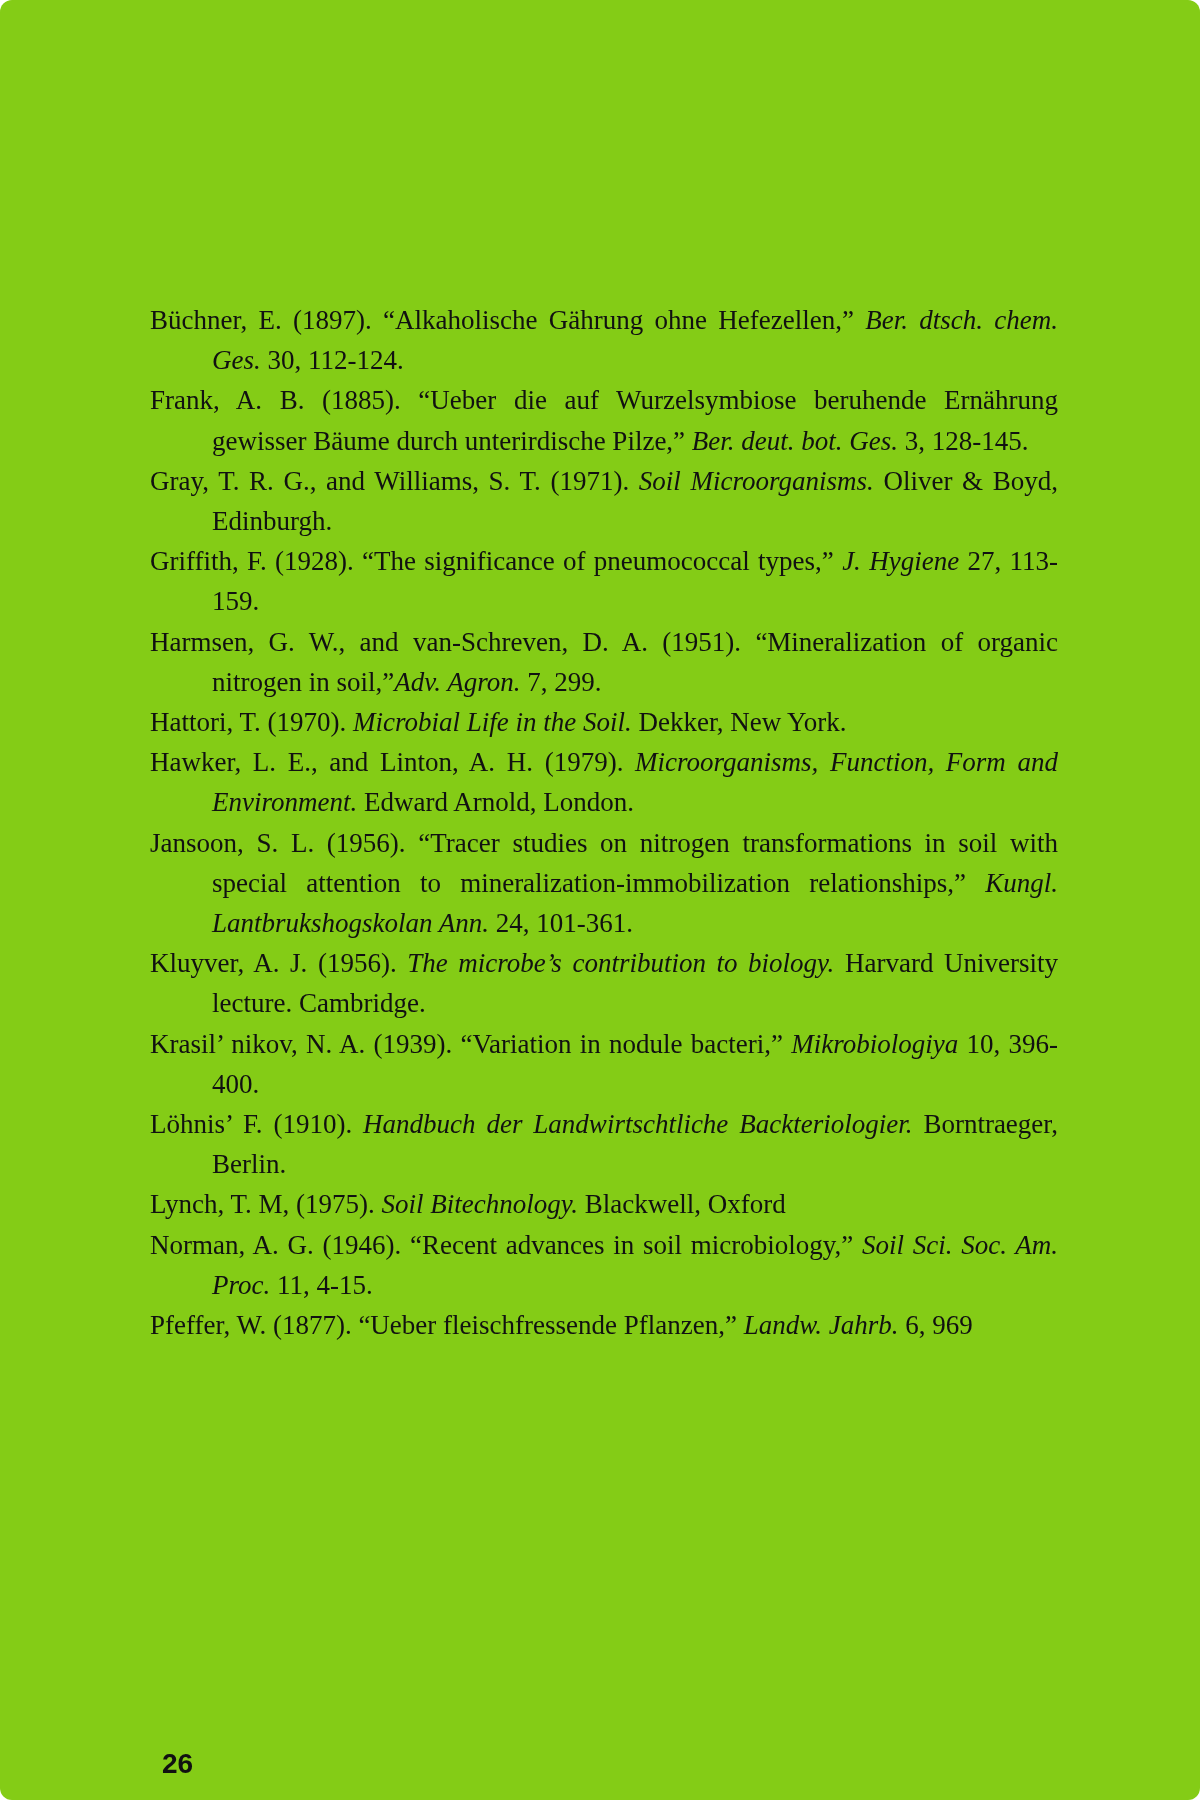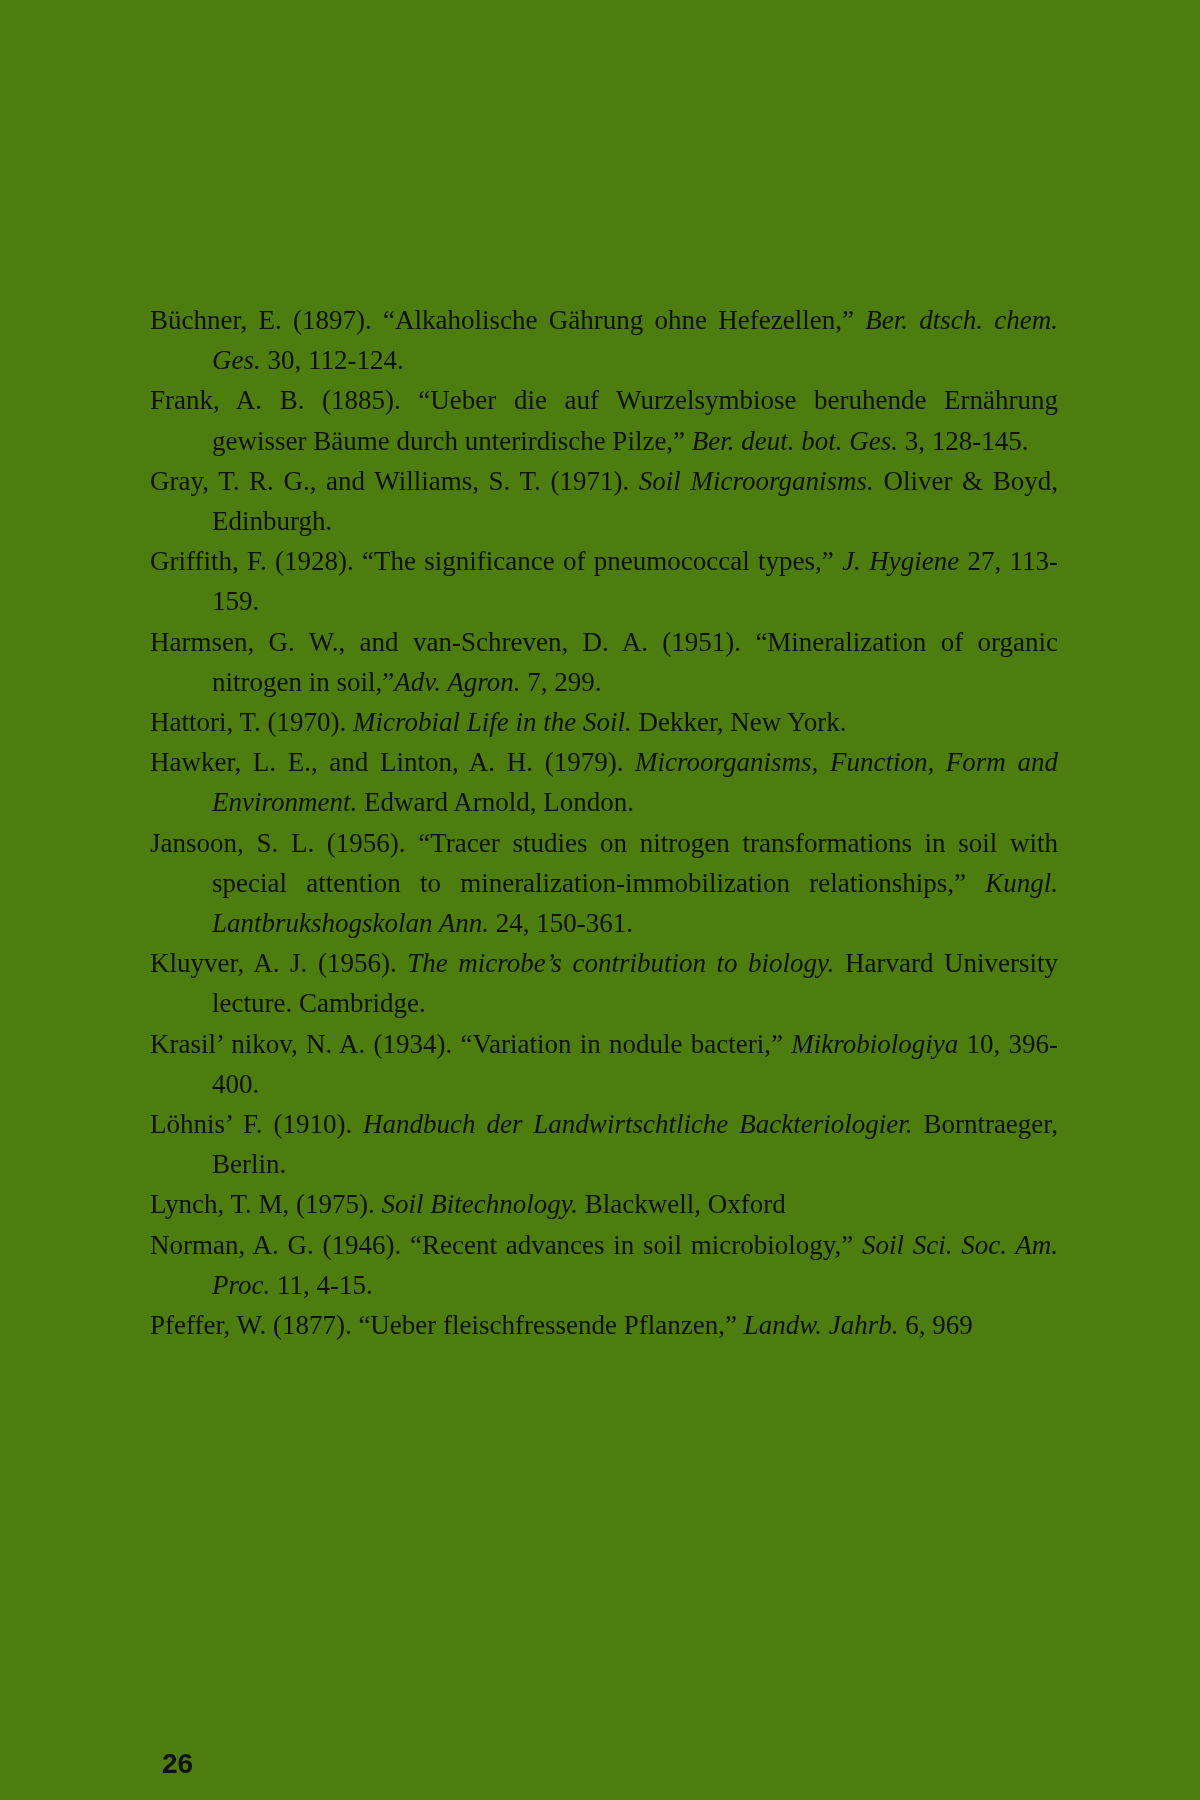--- a/index.html
+++ b/index.html
@@ -1,17 +1,17 @@
 <!DOCTYPE html>
 <html><head>
   <meta charset="utf-8">
   <style>
     html, body { margin: 0; padding: 0; background: #ffffff; }
     body { width: 1200px; height: 1800px; position: relative; overflow: hidden; }
-    .page { position: absolute; left: 0; top: 0; width: 1200px; height: 1800px; background: #4d7c0f; }
+    .page { position: absolute; left: 0; top: 0; width: 1200px; height: 1800px; background: #84cc16; border-radius: 12px; }
     .refs {
       position: absolute; left: 150px; top: 300px; width: 908px;
       font-family: "Liberation Serif", "DejaVu Serif", serif;
       font-size: 27px; line-height: 40.2px; color: #111111;
     }
     .ref {
       padding-left: 62px; text-indent: -62px;
       text-align: justify;
       margin: 0;
     }
@@ -27,22 +27,22 @@
 
 <div class="page">
   <div class="refs">
     <p class="ref"><span>Büchner, E. (1897). </span><span>“Alkaholische Gährung ohne Hefezellen,” </span><i>Ber. dtsch. chem. Ges.</i><span> 30, 112-124.</span></p>
     <p class="ref"><span>Frank, A. B. (1885). </span><span>“Ueber die auf Wurzelsymbiose beruhende Ernährung gewisser Bäume durch unterirdische Pilze,” </span><i>Ber. deut. bot. Ges.</i><span> 3, 128-145.</span></p>
     <p class="ref"><span>Gray, T. R. G., and Williams, S. T. (1971). </span><span></span><i>Soil Microorganisms.</i><span> Oliver &amp; Boyd, Edinburgh.</span></p>
     <p class="ref"><span>Griffith, F. (1928). </span><span>“The significance of pneumococcal types,” </span><i>J. Hygiene</i><span> 27, 113-159.</span></p>
     <p class="ref"><span>Harmsen, G. W., and van-Schreven, D. A. (1951). </span><span>“Mineralization of organic nitrogen in soil,”</span><i>Adv. Agron.</i><span> 7, 299.</span></p>
     <p class="ref"><span>Hattori, T. (1970). </span><span></span><i>Microbial Life in the Soil.</i><span> Dekker, New York.</span></p>
     <p class="ref"><span>Hawker, L. E., and Linton, A. H. (1979). </span><span></span><i>Microorganisms, Function, Form and Environment.</i><span> Edward Arnold, London.</span></p>
-    <p class="ref"><span>Jansoon, S. L. (1956). </span><span>“Tracer studies on nitrogen transformations in soil with special attention to mineralization-immobilization relationships,” </span><i>Kungl. Lantbrukshogskolan Ann.</i><span> 24, 150-361.</span></p>
+    <p class="ref"><span>Jansoon, S. L. (1956). </span><span>“Tracer studies on nitrogen transformations in soil with special attention to mineralization-immobilization relationships,” </span><i>Kungl. Lantbrukshogskolan Ann.</i><span> 24, 101-361.</span></p>
     <p class="ref"><span>Kluyver, A. J. (1956). </span><span></span><i>The microbe’s contribution to biology.</i><span> Harvard University lecture. Cambridge.</span></p>
-    <p class="ref"><span>Krasil’ nikov, N. A. (1934). </span><span>“Variation in nodule bacteri,” </span><i>Mikrobiologiya</i><span> 10, 396-400.</span></p>
+    <p class="ref"><span>Krasil’ nikov, N. A. (1939). </span><span>“Variation in nodule bacteri,” </span><i>Mikrobiologiya</i><span> 10, 396-400.</span></p>
     <p class="ref"><span>Löhnis’ F. (1910). </span><span></span><i>Handbuch der Landwirtschtliche Backteriologier.</i><span> Borntraeger, Berlin.</span></p>
     <p class="ref"><span>Lynch, T. M, (1975). </span><span></span><i>Soil Bitechnology.</i><span> Blackwell, Oxford</span></p>
     <p class="ref"><span>Norman, A. G. (1946). </span><span>“Recent advances in soil microbiology,” </span><i>Soil Sci. Soc. Am. Proc.</i><span> 11, 4-15.</span></p>
     <p class="ref"><span>Pfeffer, W. (1877). </span><span>“Ueber fleischfressende Pflanzen,” </span><i>Landw. Jahrb.</i><span> 6, 969</span></p>
   </div>
   <div class="page-number">26</div>
 </div>
 
 </body></html>

